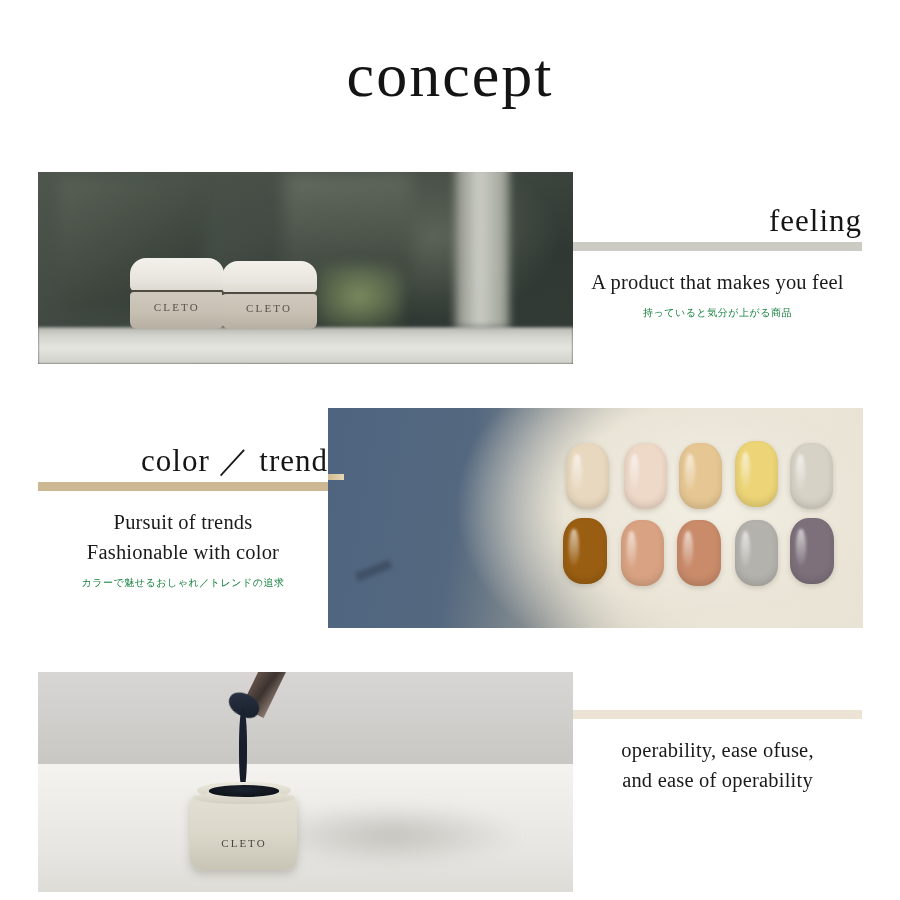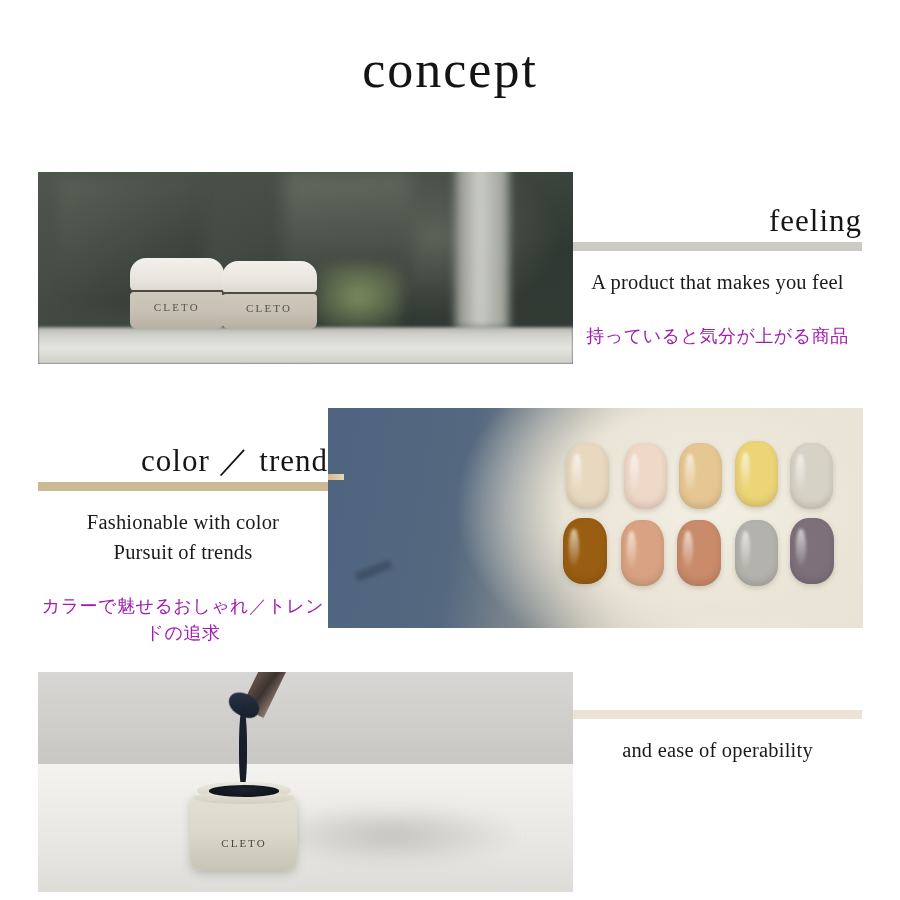--- a/index.html
+++ b/index.html
@@ -18,21 +18,21 @@
 
   
   .page-title {
     position: absolute;
     left: 0;
     top: 44px;
     width: 900px;
     text-align: center;
     font-family: "Liberation Serif", serif;
     font-weight: 400;
-    font-size: 52px;
+    font-size: 62px;
     letter-spacing: 2px;
     color: #141414;
     line-height: 1;
   }
 
   
   .photo {
     position: absolute;
     overflow: hidden;
     background: #d8d8d4;
@@ -60,25 +60,25 @@
     font-family: "Liberation Serif", serif;
     font-size: 20.5px;
     line-height: 1.45;
     text-align: center;
     color: #1a1a1a;
     margin-top: 17px;
     letter-spacing: .2px;
   }
   .sec-jp {
     font-family: "DejaVu Sans", sans-serif;
-    font-size: 18px;
+    font-size: 10px;
     line-height: 1.5;
     text-align: center;
-    color: #a21caf;
-    margin-top: 24px;
+    color: #15803d;
+    margin-top: 7px;
     letter-spacing: .5px;
   }
 
   
   #photo-one { left: 38px; top: 172px; width: 535px; height: 192px; }
   .p1-bg {
     background:
       radial-gradient(ellipse 180px 120px at 74% 34%, rgba(120,125,110,.55), rgba(0,0,0,0) 70%),
       radial-gradient(ellipse 140px 160px at 22% 40%, rgba(70,80,70,.5), rgba(0,0,0,0) 72%),
       linear-gradient(160deg, #4e564d 0%, #424a43 38%, #2f3832 70%, #353c37 100%);
@@ -293,22 +293,22 @@
   <div class="nail" style="left:54.7%;top:51%;background:#d9a383"></div>
   <div class="nail" style="left:65.3%;top:51%;background:#c98b6a"></div>
   <div class="nail" style="left:76.0%;top:51%;background:#b4b2ac"></div>
   <div class="nail" style="left:86.4%;top:50%;background:#7d707b"></div>
 </div>
 
 <div class="text-block" id="text-color">
   <div class="sec-heading">color ／ trend</div>
   <div class="rule" style="background:#cdb894"></div>
   <div class="sec-body">
+    <div>Pursuit of trends</div>
     <div>Fashionable with color</div>
-    <div>Pursuit of trends</div>
   </div>
   <div class="sec-jp">カラーで魅せるおしゃれ／トレンドの追求</div>
 </div>
 
 <div class="photo" id="photo-three">
   <div class="p3-wall"></div>
   <div class="p3-table"></div>
   <div class="p3-shadow"></div>
   <div class="p3-handle"></div>
   <div class="p3-brush-gel"></div>
@@ -317,15 +317,16 @@
     <div class="collar"></div>
     <div class="collar2"></div>
     <div class="well"></div>
     <div class="brand">CLETO</div>
   </div>
 </div>
 
 <div class="text-block" id="text-easiness">
   <div class="rule" style="background:#ece3d5"></div>
   <div class="sec-body">
+    <div>operability, ease ofuse,</div>
     <div>and ease of operability</div>
   </div>
 </div>
 
 </body></html>

